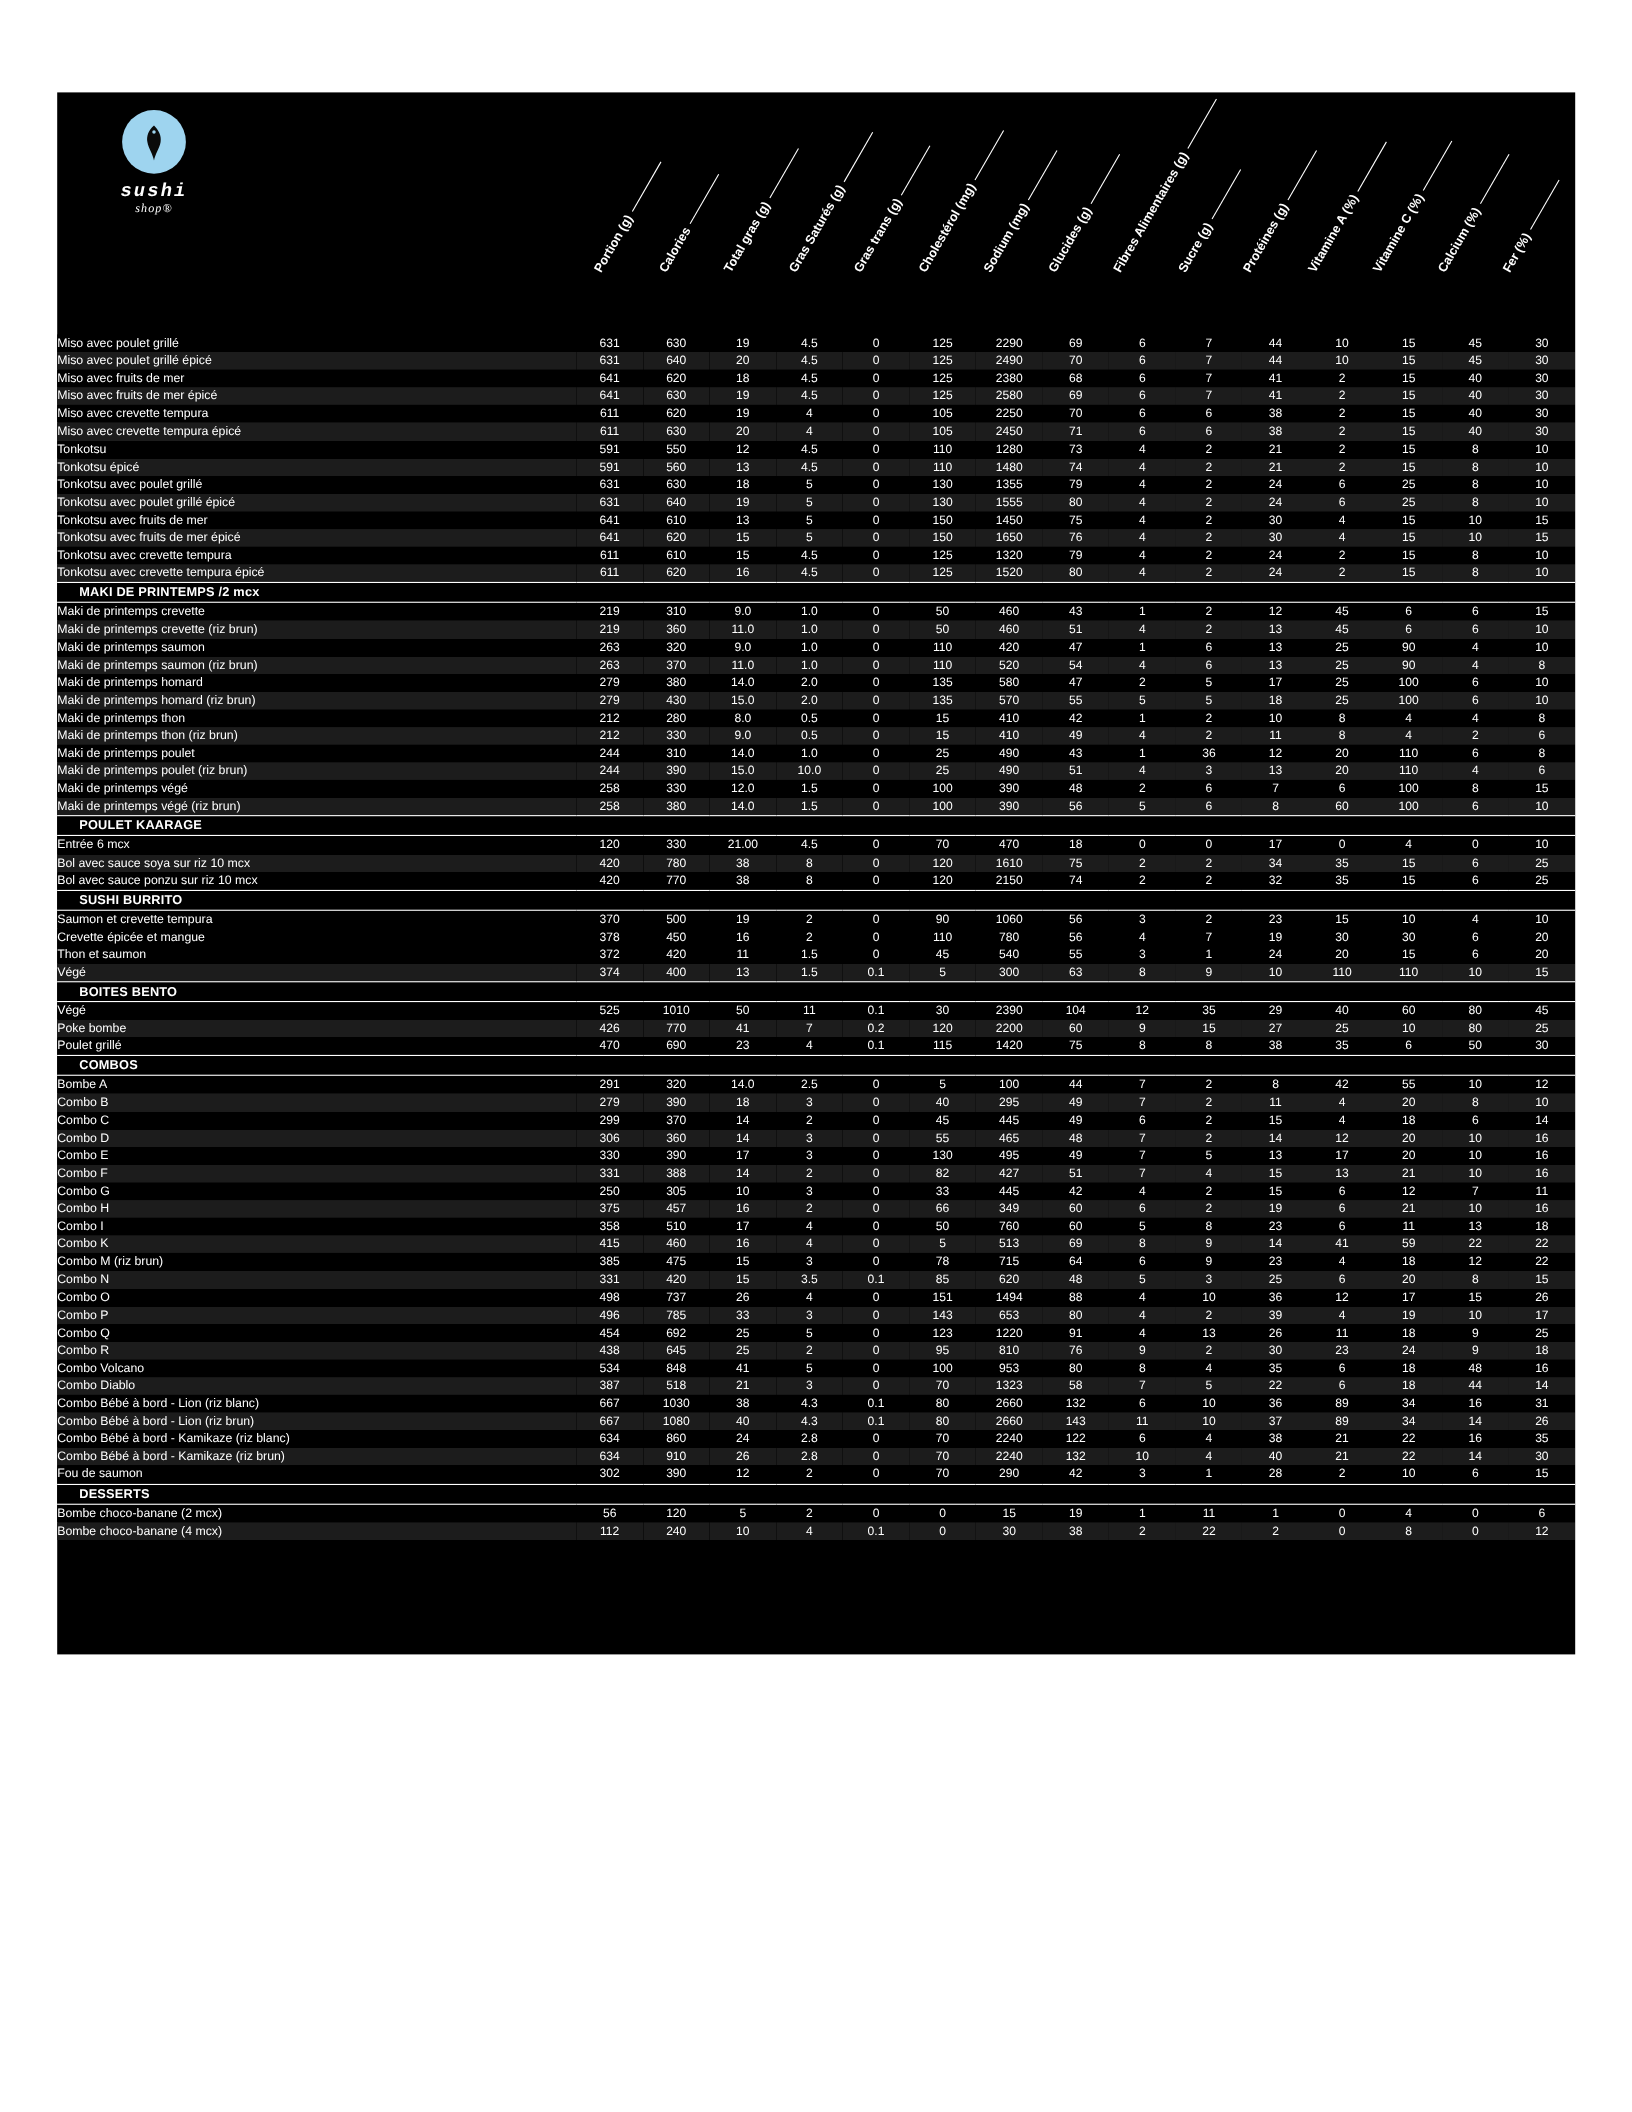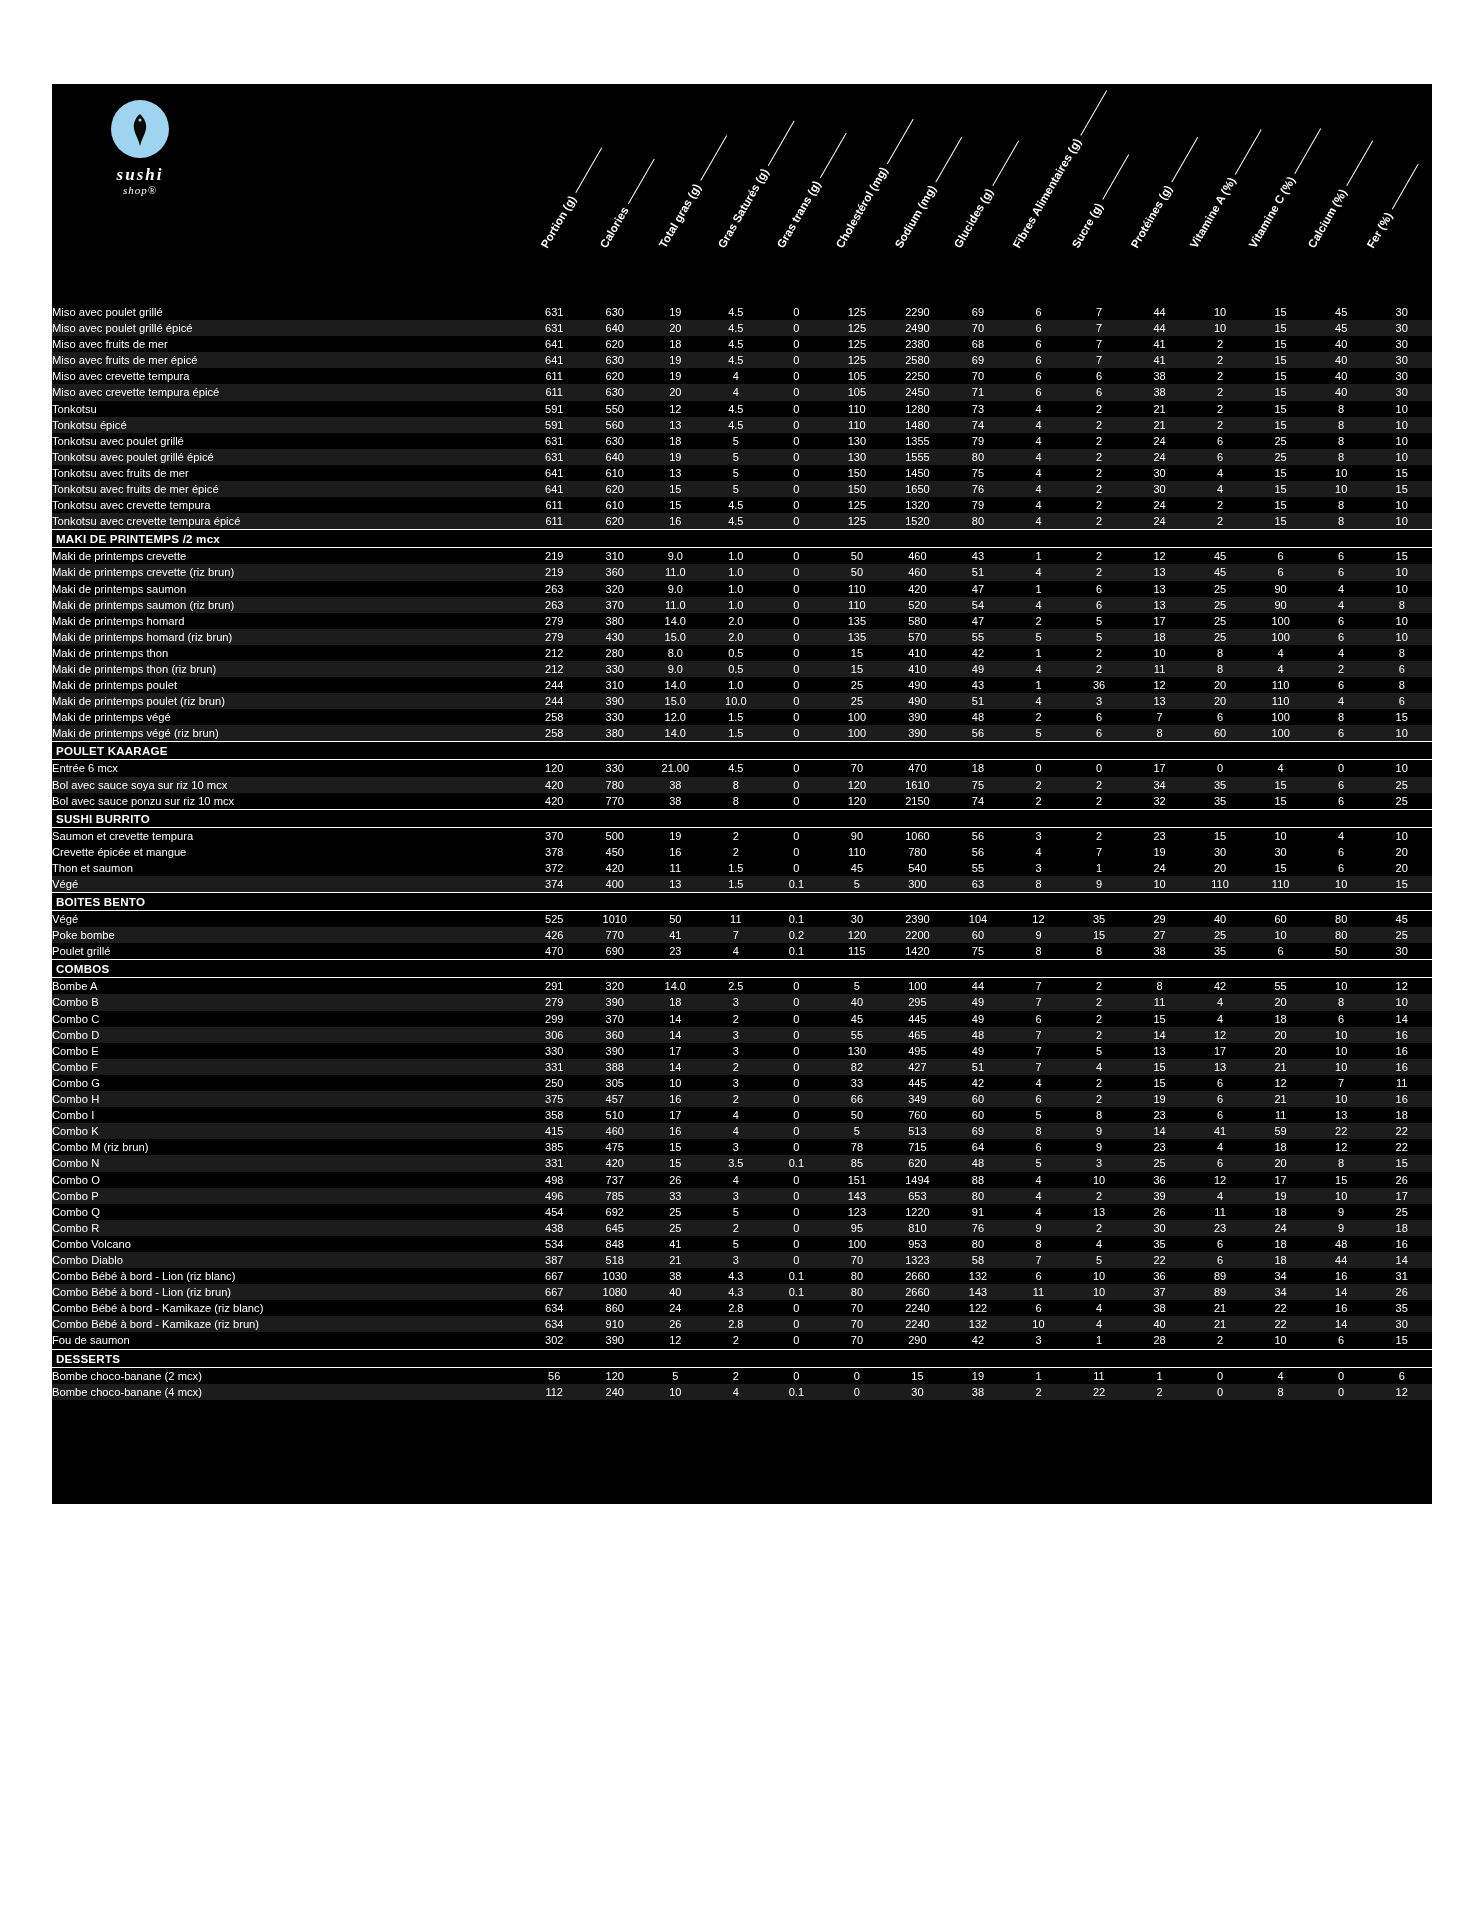--- a/index.html
+++ b/index.html
@@ -39,21 +39,21 @@
     position: relative;
     margin-top: 4px;
   }
   .logo-fish {
     position: absolute;
     left: 50%; top: 52%;
     transform: translate(-50%,-50%);
   }
   .logo-word {
     margin-top: 8px;
-    font-family: Liberation Serif, serif;
+    font-family: Liberation Mono, monospace;
     font-style: italic;
     font-weight: bold;
     font-size: 17px;
     letter-spacing: 2px;
     color: #ffffff;
     line-height: 1;
   }
   .logo-sub {
     font-family: "Liberation Serif", serif;
     font-style: italic;
@@ -118,21 +118,21 @@
     font-size: 11px;
   }
   
   col.c-name { width: 460px; }
   col.c-val  { width: 59px; }
   tr.section td {
     background: #000000;
     font-weight: bold;
     font-size: 11.6px;
     letter-spacing: 0.2px;
-    padding-left: 4px;
+    padding-left: 20px;
     border-top: 1px solid #ffffff;
     border-bottom: 1px solid #ffffff;
     height: 17px;
     line-height: 17px;
   }
 </style>
 </head>
 <body>
 
 <div id="page">

